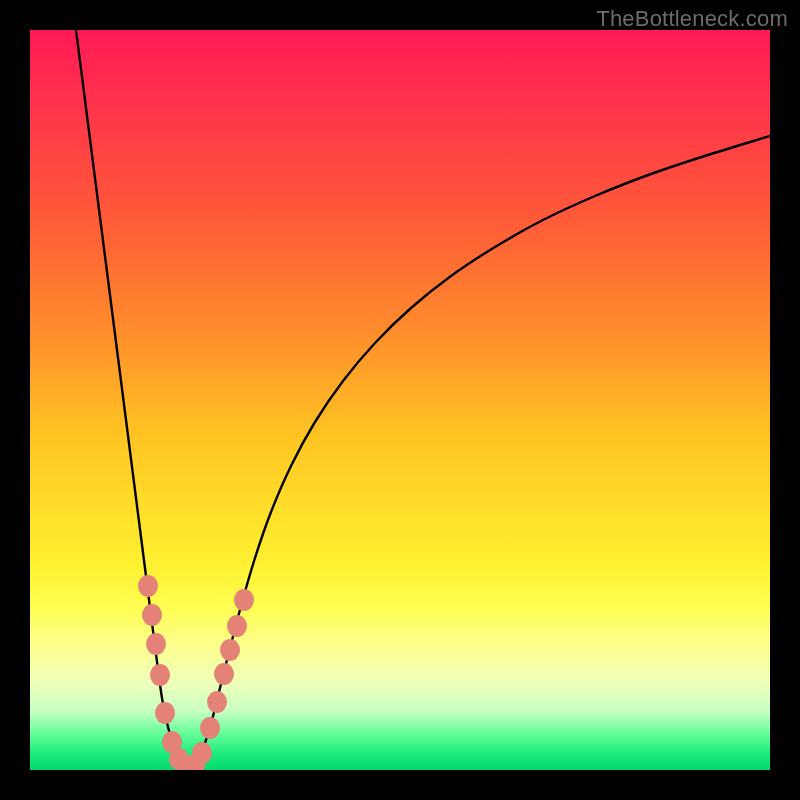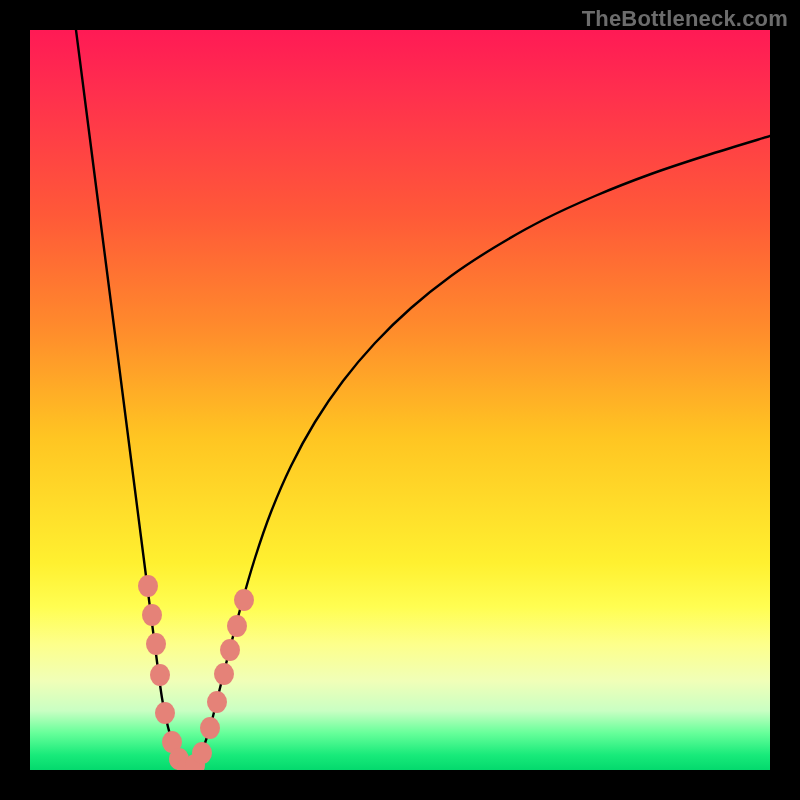--- a/index.html
+++ b/index.html
@@ -42,21 +42,21 @@
       #18ea7a 98%,
       #04d96d 100%
     );
   }
   .watermark {
     position: absolute;
     top: 6px;
     right: 12px;
     color: #6c6c6c;
     font-size: 22px;
-    font-weight: 700;
+    font-weight: 400;
     letter-spacing: 0.2px;
     user-select: none;
   }
   svg.curve {
     position: absolute;
     top: 0;
     left: 0;
     width: 740px;
     height: 740px;
   }

